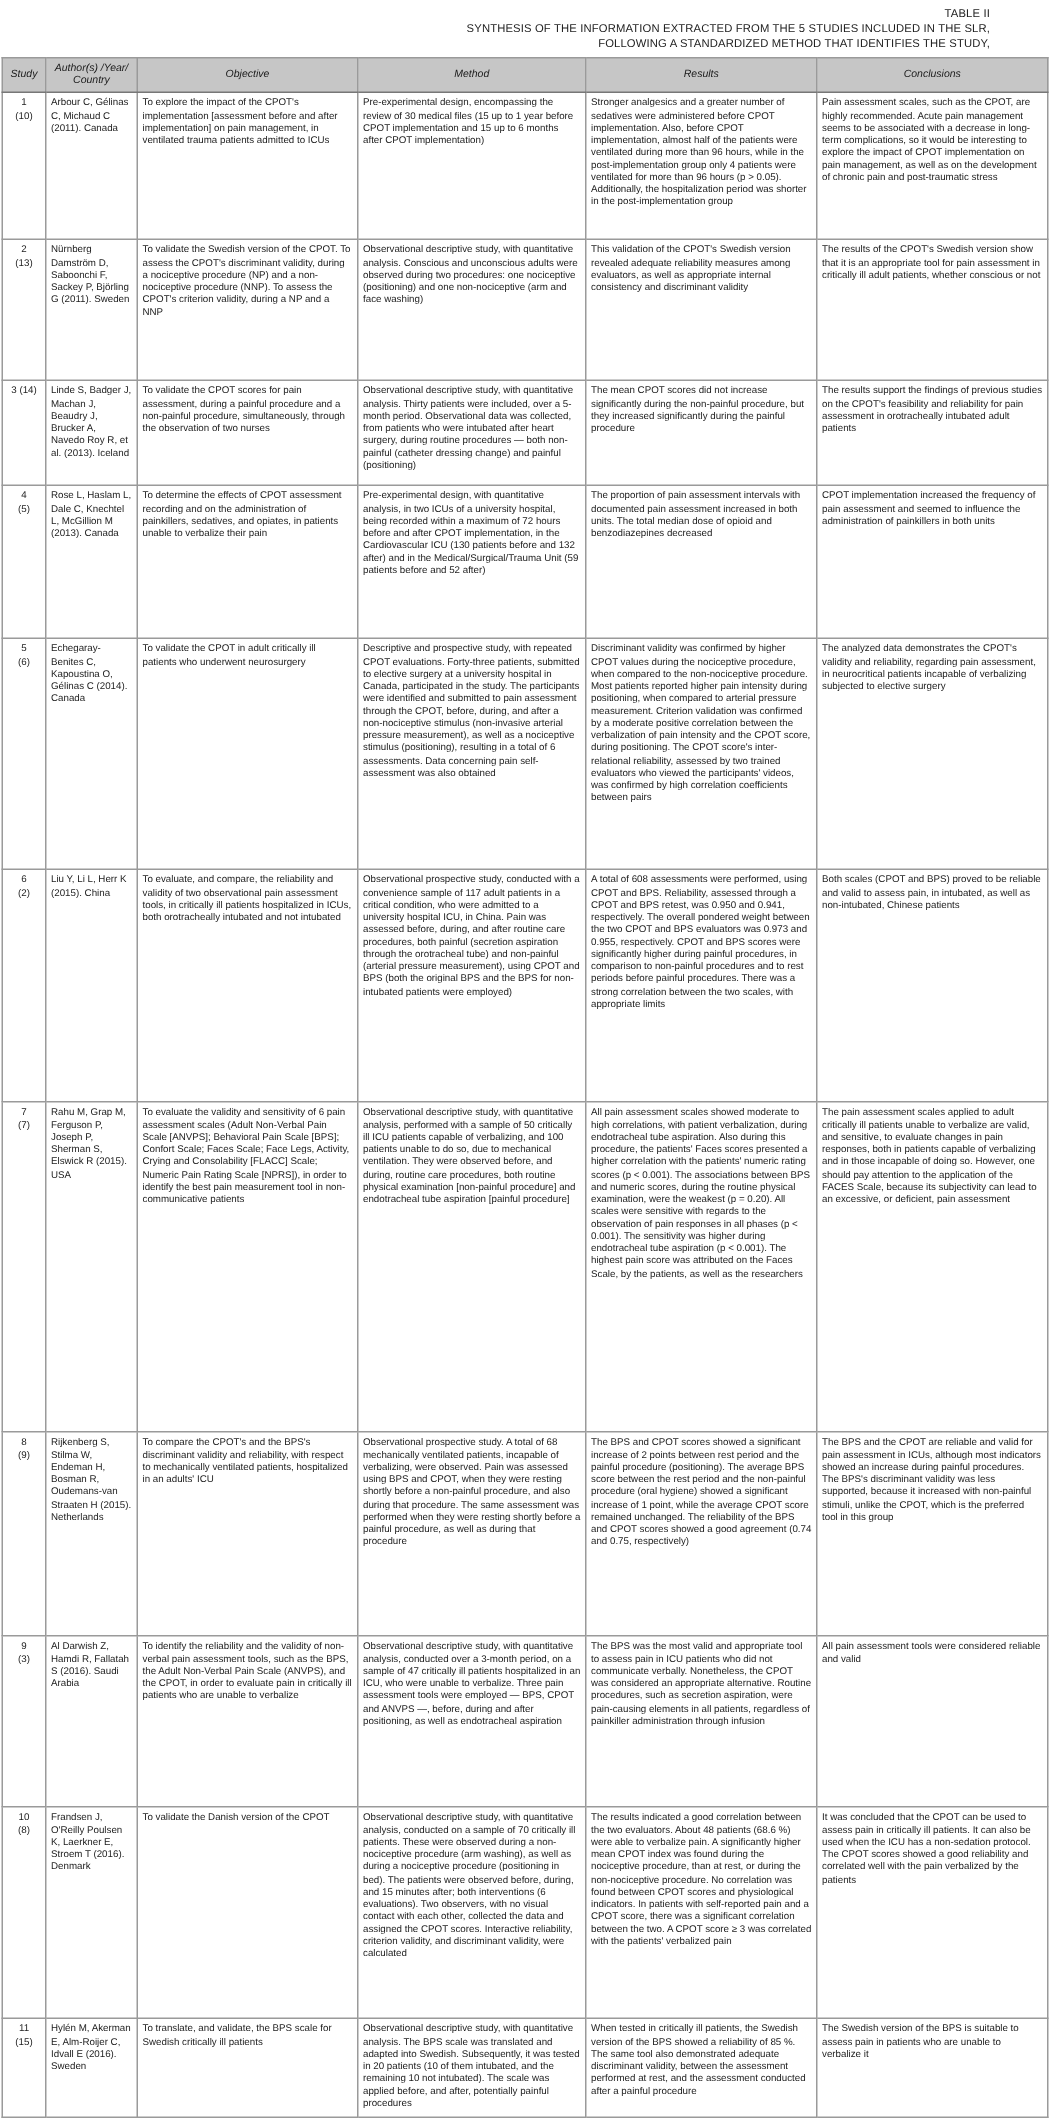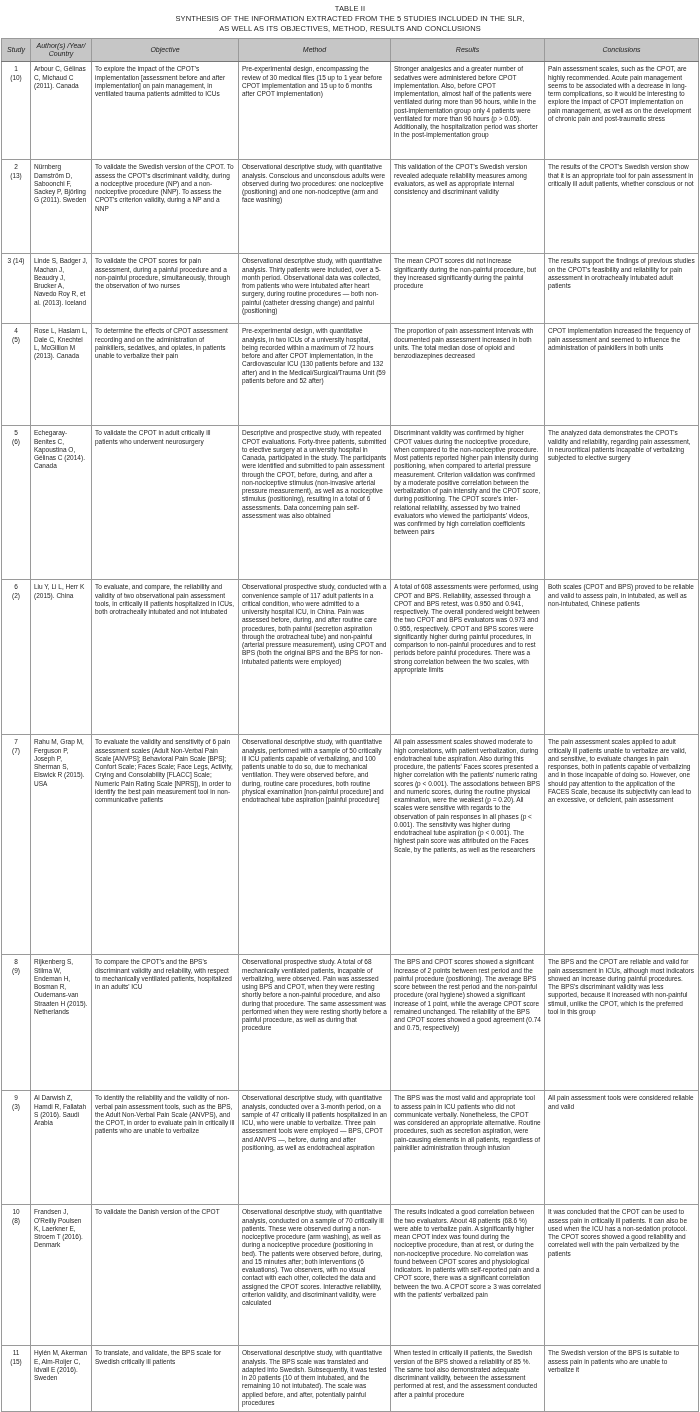--- a/index.html
+++ b/index.html
@@ -5,21 +5,21 @@
   * { box-sizing: border-box; }
   html, body {
     margin: 0; padding: 0;
     width: 700px; height: 1412px;
     background: #ffffff;
     overflow: hidden;
     font-family: "Liberation Sans", sans-serif;
     color: #1c1c1c;
   }
   .caption {
-    text-align: center;
+    text-align: right;
     padding: 4px 40px 3px;
     font-size: 7.5px;
     line-height: 1.32;
     letter-spacing: 0.1px;
   }
   .cap-line { white-space: normal; }
   table.synthesis {
     width: 698px;
     margin: 1px auto 0;
     border-collapse: collapse;
@@ -67,21 +67,21 @@
   tbody tr:nth-child(10){height:141px}
   tbody tr:nth-child(11){height:61px}
 </style>
 </head>
 <body>
 
 <div class="page">
   <header class="caption">
     <div class="cap-line">TABLE II</div>
     <div class="cap-line">SYNTHESIS OF THE INFORMATION EXTRACTED FROM THE 5 STUDIES INCLUDED IN THE SLR,</div>
-    <div class="cap-line">AS WELL AS ITS OBJECTIVES, METHOD, RESULTS AND CONCLUSIONS</div>
+    <div class="cap-line">FOLLOWING A STANDARDIZED METHOD THAT IDENTIFIES THE STUDY,</div>
   </header>
 
   <table class="synthesis">
     <thead>
       <tr id="header-row">
           <th class="col-study">Study</th>
           <th class="col-author">Author(s) /Year/ Country</th>
           <th class="col-objective">Objective</th>
           <th class="col-method">Method</th>
           <th class="col-results">Results</th>

